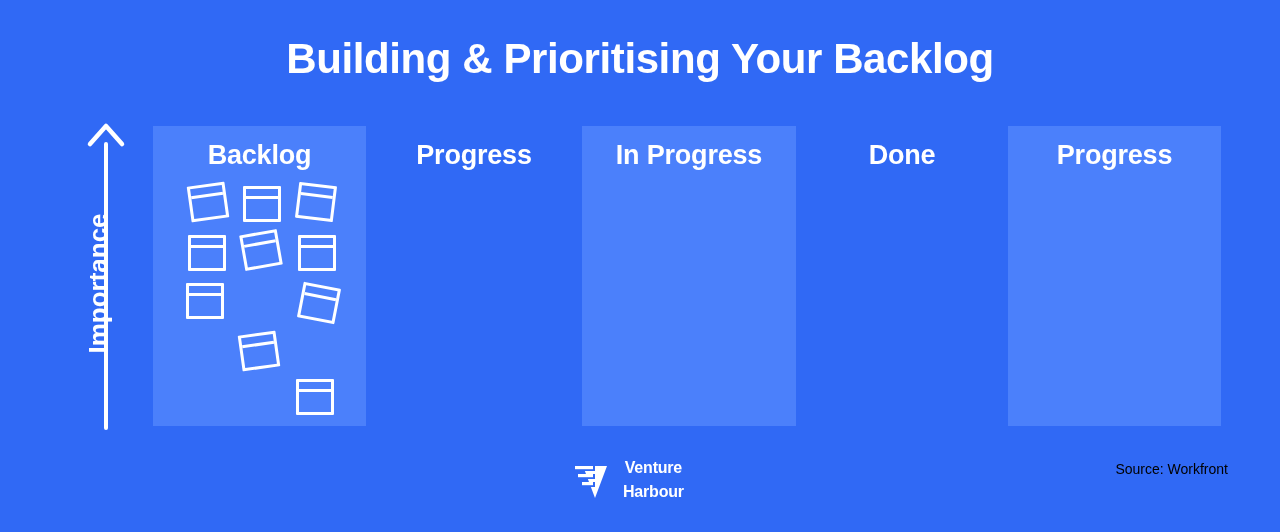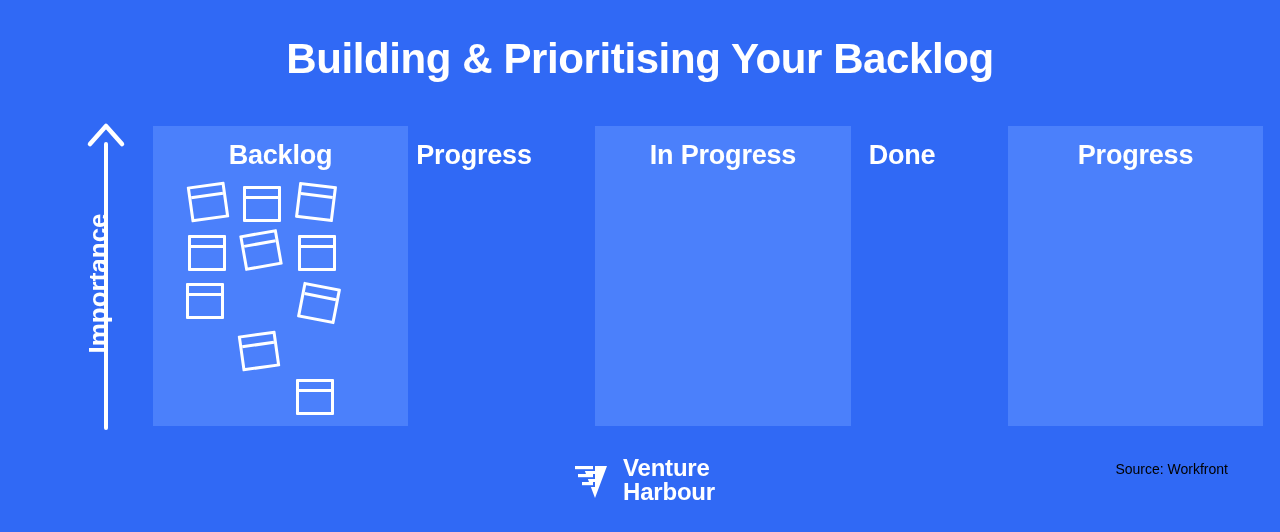--- a/index.html
+++ b/index.html
@@ -74,21 +74,20 @@
   }
 
   
   .column {
     position: absolute;
     top: 126px;
     height: 300px;
   }
   .column.panel {
     background: #4b80fb;
-    padding-left: 42px;
   }
   .col-title {
     position: absolute;
     left: 0;
     top: 14px;
     width: 100%;
     text-align: center;
     color: #ffffff;
     font-size: 27px;
     font-weight: bold;
@@ -128,24 +127,25 @@
     left: 0;
     top: 4px;
     width: 44px;
     height: 40px;
   }
   #logo-text {
     position: absolute;
     left: 50px;
     top: 0px;
     color: #ffffff;
-    font-size: 24px;
+    font-size: 16px;
     font-weight: bold;
     line-height: 24px;
     letter-spacing: -0.2px;
+    text-align: center;
   }
   #source {
     position: absolute;
     right: 52px;
     top: 461px;
     color: #000000;
     font-size: 14px;
     font-weight: normal;
     white-space: nowrap;
   }
@@ -167,21 +167,21 @@
     <div id="axis-label">Importance</div>
   </div>
 
   <div id="columns">
       <div class="column panel" style="left: 153px; width: 213px;">
         <div class="col-title">Backlog</div>
       </div>
       <div class="column" style="left: 366px; width: 216px;">
         <div class="col-title">Progress</div>
       </div>
-      <div class="column panel" style="left: 595px; width: 214px;">
+      <div class="column panel" style="left: 582px; width: 214px;">
         <div class="col-title">In Progress</div>
       </div>
       <div class="column" style="left: 796px; width: 212px;">
         <div class="col-title">Done</div>
       </div>
       <div class="column panel" style="left: 1008px; width: 213px;">
         <div class="col-title">Progress</div>
       </div>
     </div>
 

